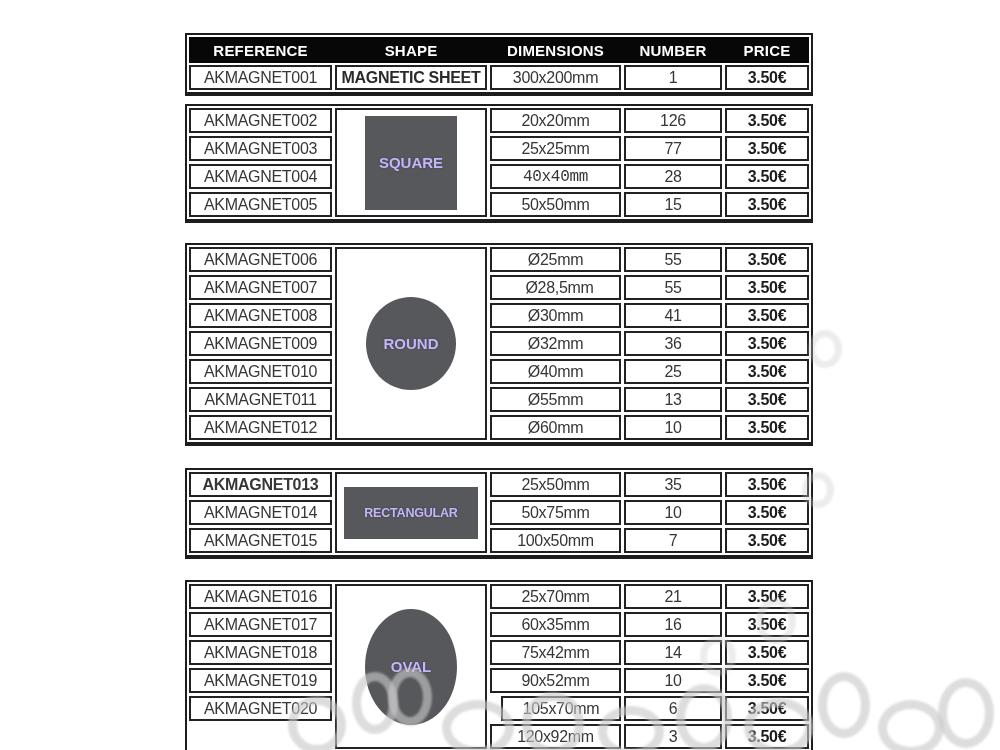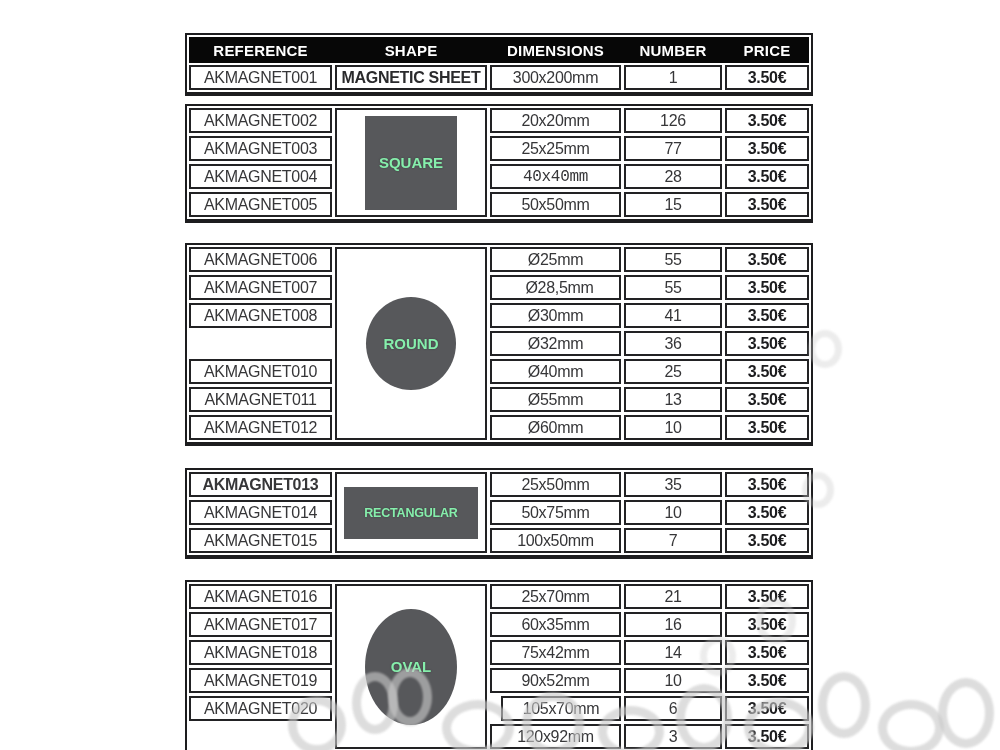--- a/index.html
+++ b/index.html
@@ -48,21 +48,21 @@
   .thead .hcell{
     display:flex; align-items:center; justify-content:center;
     color:#ffffff; font-weight:bold; font-size:15px; letter-spacing:0.2px;
   }
   .t1{grid-auto-rows:25px;}
   .t1 .thead{height:26px;}
 
   
   .shape-cell{padding:0;}
   .shape{
-    background:#57585b; color:#86efac;
+    background:#57585b; color:#c4b5fd;
     display:flex; align-items:center; justify-content:center;
   }
   .shape .shape-label{
     font-weight:bold; font-size:15px; letter-spacing:0px;
     text-shadow:0 0 2px rgba(0,0,0,.35);
   }
   .shape.square{width:92px; height:94px;}
   .shape.round{width:90px; height:93px; border-radius:50%;}
   .shape.rectangular{width:134px; height:52px;}
   .shape.rectangular .shape-label{font-size:12.5px; letter-spacing:-0.2px;}
@@ -147,20 +147,21 @@
           <div class="cell" style="grid-area: 1 / 4;">55</div>
           <div class="cell price" style="grid-area: 1 / 5;">3.50€</div>
           <div class="cell" style="grid-area: 2 / 1;">AKMAGNET007</div>
           <div class="cell" style="grid-area: 2 / 3; padding-left: 8px;">Ø28,5mm</div>
           <div class="cell" style="grid-area: 2 / 4;">55</div>
           <div class="cell price" style="grid-area: 2 / 5;">3.50€</div>
           <div class="cell" style="grid-area: 3 / 1;">AKMAGNET008</div>
           <div class="cell" style="grid-area: 3 / 3;">Ø30mm</div>
           <div class="cell" style="grid-area: 3 / 4;">41</div>
           <div class="cell price" style="grid-area: 3 / 5;">3.50€</div>
+          <div class="cell" style="grid-area: 4 / 1;">AKMAGNET009</div>
           <div class="cell" style="grid-area: 4 / 3;">Ø32mm</div>
           <div class="cell" style="grid-area: 4 / 4;">36</div>
           <div class="cell price" style="grid-area: 4 / 5;">3.50€</div>
           <div class="cell" style="grid-area: 5 / 1;">AKMAGNET010</div>
           <div class="cell" style="grid-area: 5 / 3;">Ø40mm</div>
           <div class="cell" style="grid-area: 5 / 4;">25</div>
           <div class="cell price" style="grid-area: 5 / 5;">3.50€</div>
           <div class="cell" style="grid-area: 6 / 1;">AKMAGNET011</div>
           <div class="cell" style="grid-area: 6 / 3;">Ø55mm</div>
           <div class="cell" style="grid-area: 6 / 4;">13</div>

